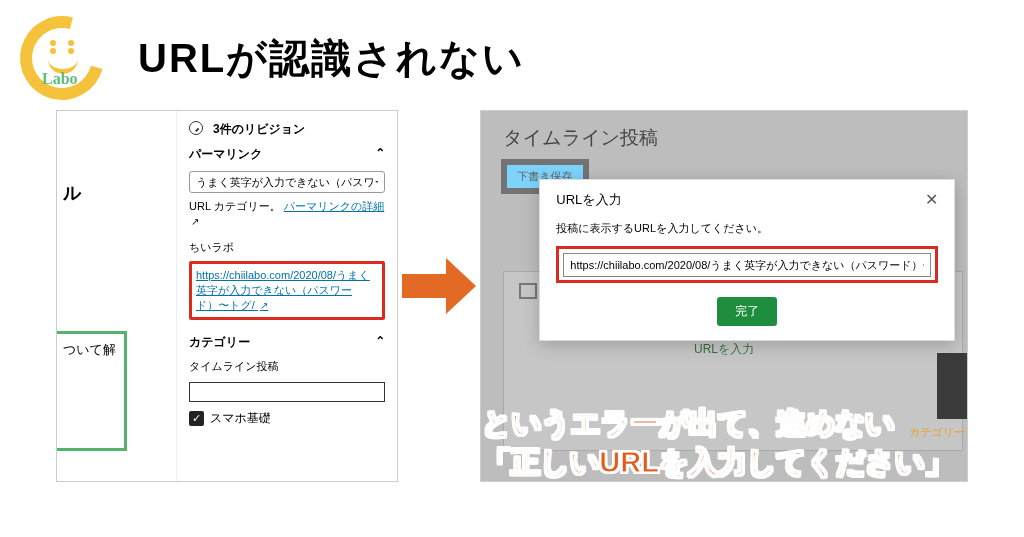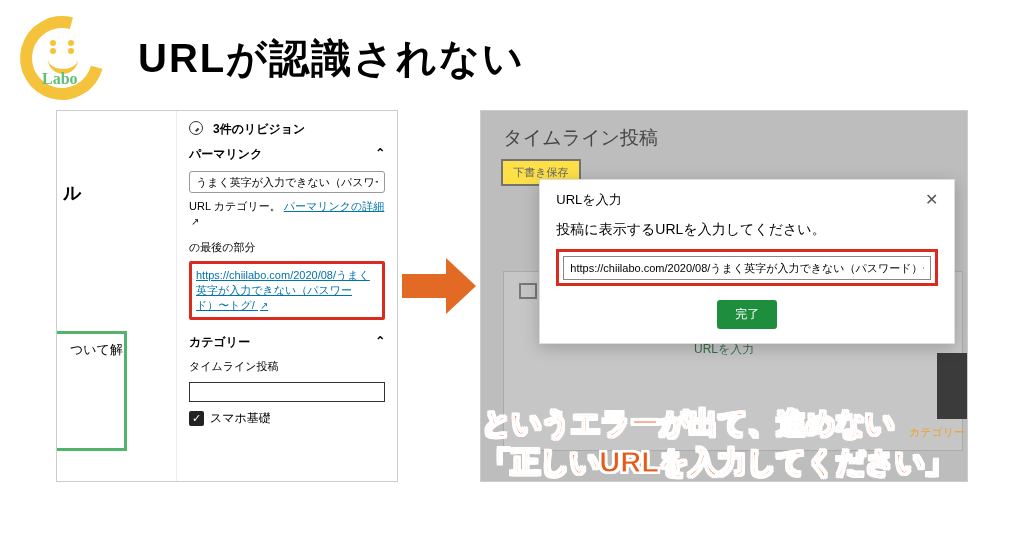--- a/index.html
+++ b/index.html
@@ -82,21 +82,21 @@
   .wp-left .greenbox {
     position: absolute;
     left: -50px; top: 220px;
     width: 120px; height: 120px;
     border: 3px solid #52b36c;
   }
   .wp-left .txt1 {
     position:absolute; left:6px; top:70px; font-size:18px; font-weight:700;
   }
   .wp-left .txt2 {
-    position:absolute; left:13px; top:230px; font-size:13px;
+    position:absolute; left:6px; top:230px; font-size:13px;
   }
   .wp-right {
     flex: 1;
     padding: 10px 12px;
     font-size: 12px;
     overflow: hidden;
   }
   .revisions { display:flex; align-items:center; gap:6px; font-weight:600; margin-bottom:0;}
   .section-head { display:flex; justify-content:space-between; font-weight:600; margin:8px 0 8px; }
   .sub-label { font-size:11px; margin: 6px 0 4px; }
@@ -151,21 +151,21 @@
     background: #bdbdbd;
     position: relative;
     overflow: hidden;
   }
   .gmb-title {
     font-size:19px; padding: 14px 22px 8px;
     color:#444;
   }
   .gmb-draft {
     display:inline-block; margin-left:20px;
-    border:2px solid #737373; background:#fde047; color:#666;
+    border:6px solid #737373; background:#7dd3fc; color:#666;
     font-size:11px; padding:4px 10px;
   }
   .gmb-card-bg {
     position:absolute; left:22px; top:160px;
     width:460px; height:180px; border:1px solid #aaa; background:#c6c6c6;
   }
   .gmb-imgicon {
     position:absolute; left:38px; top:172px; width:18px; height:16px;
     border:2px solid #777;
   }
@@ -185,21 +185,21 @@
     position:absolute;
     left:58px; top:68px;
     width:416px;
     background:#fff;
     border:1px solid #ddd;
     box-shadow: 0 4px 16px rgba(0,0,0,.2);
     padding: 10px 16px 14px;
   }
   .modal-head { display:flex; justify-content:space-between; align-items:center; font-size:13px; }
   .modal-close { font-size:16px; cursor:pointer; color:#555; }
-  .modal-sub { font-size:14px; margin-top:12px; }
+  .modal-sub { font-size:11px; margin-top:12px; }
   .modal-input-wrap {
     margin-top:10px;
     border: 3px solid #d92b1f;
     padding: 4px 4px 3px;
   }
   .modal-input {
     width:100%;
     border:1px solid #888;
     font-size:11px;
     padding:5px 6px;
@@ -268,21 +268,21 @@
       </div>
 
       <input class="slug-input" value="うまく英字が入力できない（パスワー" style="">
 
       <div class="helper">
         <span>URL カテゴリー。</span>
         <a href="#"><span>パーマリンクの詳細</span></a>
         <span class="ext-icon"></span>
       </div>
 
-      <div class="sub-label" style="margin-top:10px;">の最後の部分</div>
+      <div class="sub-label" style="margin-top:10px;">ちいラボ</div>
 
       <div class="permalink-block">
         <a href="#">
           <span>https://chiilabo.com/2020/08/うまく英字が入力できない（パスワード）〜トグ/</span>
           <span class="ext-icon"></span>
         </a>
       </div>
 
       <div class="section-head" style="margin-top:14px;">
         <span>カテゴリー</span>

